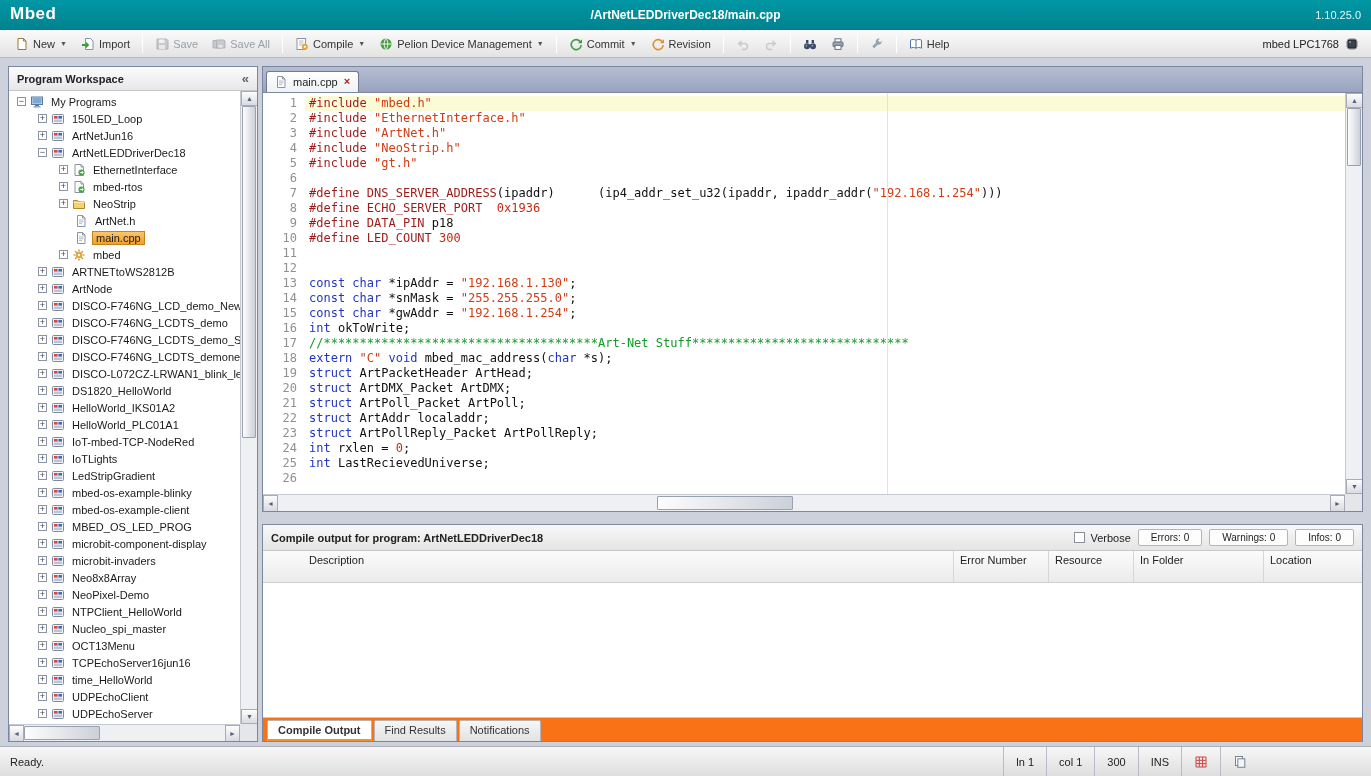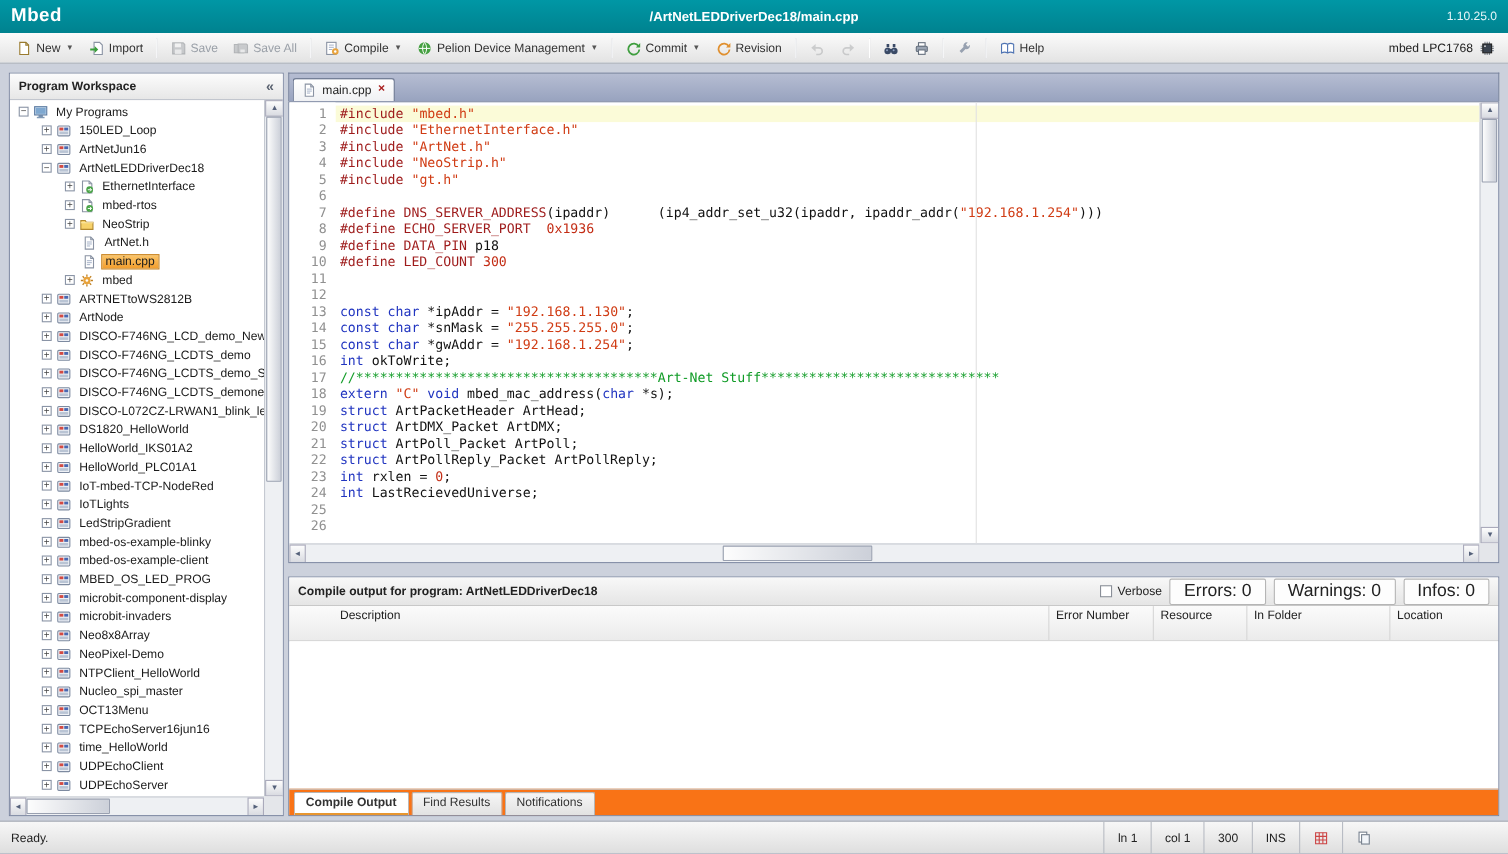--- a/index.html
+++ b/index.html
@@ -85,21 +85,21 @@
   .splitter { height:12px; flex:none; }
 
   
   .output { height:218px; flex:none; background:#fff; border:1px solid #7b86a0; display:flex; flex-direction:column; }
   .out-header { height:26px; flex:none; background:linear-gradient(#f8f8f8,#e5e5e5);
     border-bottom:1px solid #c8c8c8; display:flex; align-items:center; padding:0 8px;
     font-size:11px; font-weight:bold; color:#222; }
   .verbose { margin-left:auto; display:flex; align-items:center; gap:5px; font-weight:normal; }
   .cb { width:11px; height:11px; background:#fff; border:1px solid #8a8f98; }
   .counters { display:flex; }
-  .counter-btn { font-size:16px; font-weight:normal; background:#fdfdfd; border:1px solid #b5b5b5;
+  .counter-btn { font-size:10px; font-weight:normal; background:#fdfdfd; border:1px solid #b5b5b5;
     padding:2px 12px; margin-left:7px; border-radius:2px; color:#222; }
   .out-thead { height:32px; flex:none; display:flex; background:linear-gradient(#fbfbfb,#ebebeb);
     border-bottom:1px solid #cfcfcf; font-size:11px; color:#222; }
   .th { border-right:1px solid #d6d6d6; padding:3px 6px; white-space:nowrap; overflow:hidden; }
   .th-desc { flex:1; padding-left:46px; }
   .th-err { width:95px; flex:none; }
   .th-res { width:85px; flex:none; }
   .th-fold { width:130px; flex:none; }
   .th-loc { width:98px; flex:none; border-right:none; }
   .out-body { flex:1; background:#fff; }
@@ -809,20 +809,21 @@
             <div class="cl"></div>
             <div class="cl"><span class="c-kw">const</span> <span class="c-kw">char</span> *ipAddr = <span class="c-str">"192.168.1.130"</span>;</div>
             <div class="cl"><span class="c-kw">const</span> <span class="c-kw">char</span> *snMask = <span class="c-str">"255.255.255.0"</span>;</div>
             <div class="cl"><span class="c-kw">const</span> <span class="c-kw">char</span> *gwAddr = <span class="c-str">"192.168.1.254"</span>;</div>
             <div class="cl"><span class="c-kw">int</span> okToWrite;</div>
             <div class="cl"><span class="c-com">//**************************************Art-Net Stuff******************************</span></div>
             <div class="cl"><span class="c-kw">extern</span> <span class="c-str">"C"</span> <span class="c-kw">void</span> mbed_mac_address(<span class="c-kw">char</span> *s);</div>
             <div class="cl"><span class="c-kw">struct</span> ArtPacketHeader ArtHead;</div>
             <div class="cl"><span class="c-kw">struct</span> ArtDMX_Packet ArtDMX;</div>
             <div class="cl"><span class="c-kw">struct</span> ArtPoll_Packet ArtPoll;</div>
+            <div class="cl"><span class="c-kw">struct</span> ArtAddr localaddr;</div>
             <div class="cl"><span class="c-kw">struct</span> ArtPollReply_Packet ArtPollReply;</div>
             <div class="cl"><span class="c-kw">int</span> rxlen = <span class="c-num">0</span>;</div>
             <div class="cl"><span class="c-kw">int</span> LastRecievedUniverse;</div>
             <div class="ruler"></div>
           </div>
       </div>
       <div class="vscroll">
         <div class="sb-btn">▲</div>
         <div class="sb-track">
           <div class="sb-thumb" style="top:0;height:58px;"></div>

